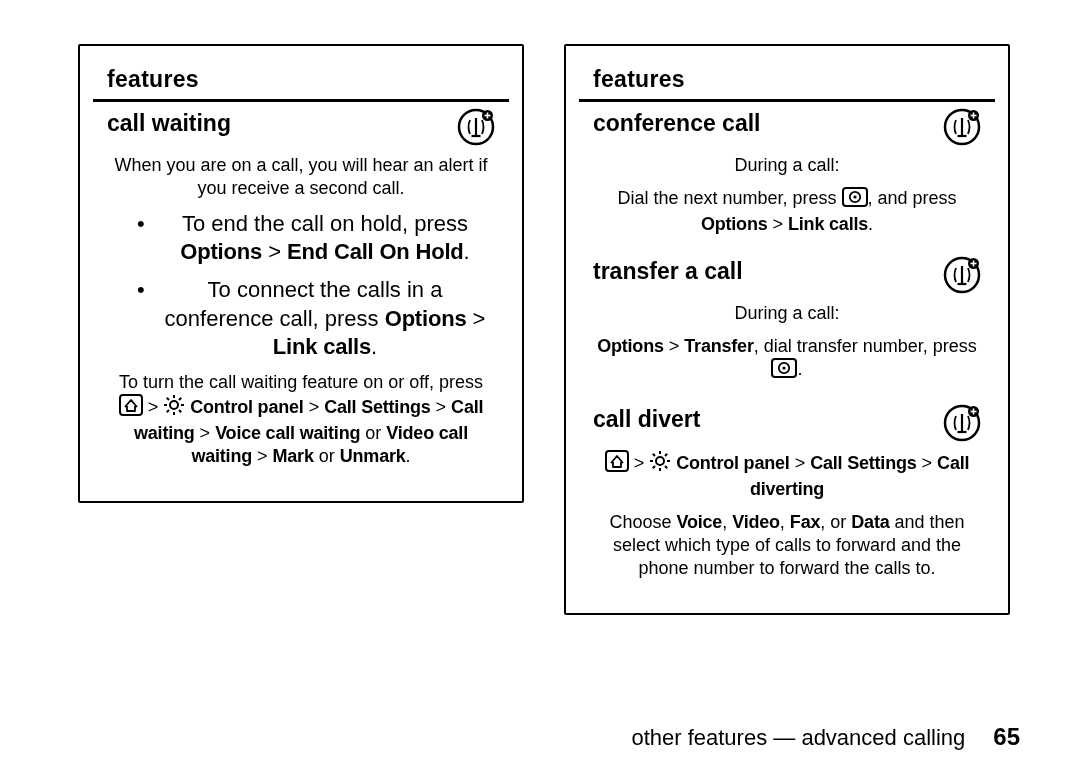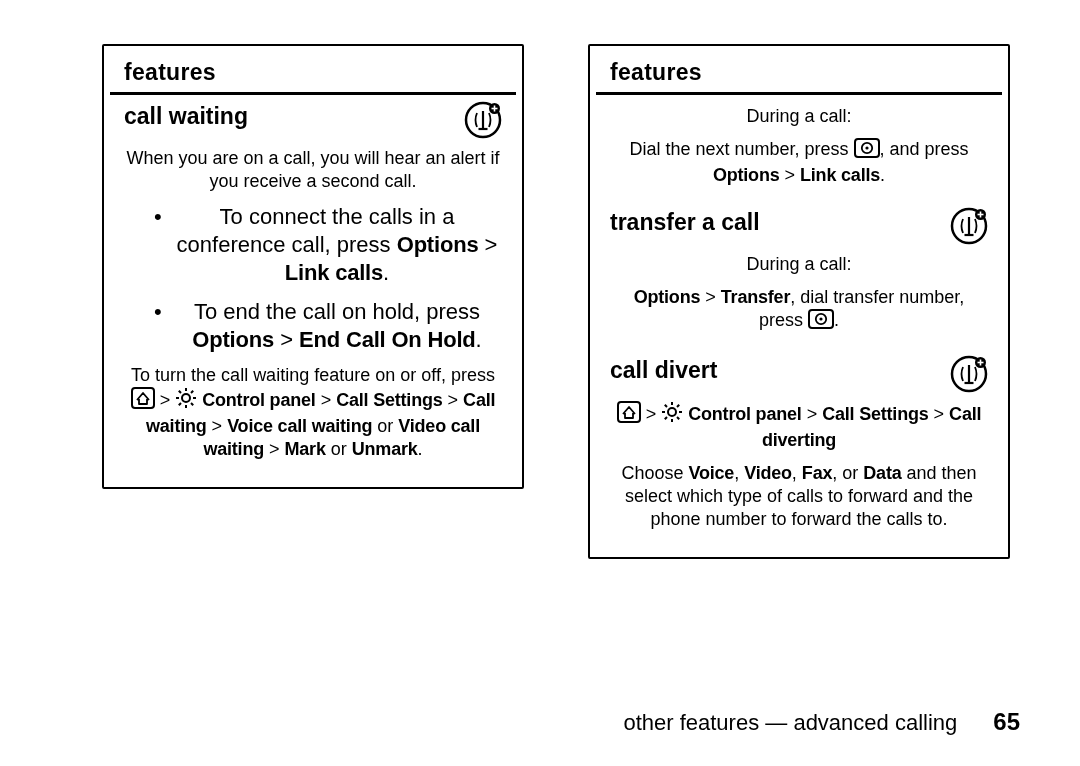--- a/index.html
+++ b/index.html
@@ -16,22 +16,21 @@
     display: flex;
     gap: 40px;
     padding: 44px 60px 0 78px;
   }
   .column {
     width: 446px;
   }
   .box {
     border: 2.5px solid #000;
     border-radius: 2px;
-    padding: 6px;
-    margin-left: 24px;
+    padding: 13px;
   }
   .box-header {
     font-weight: 700;
     font-size: 23px;
     padding: 7px 12px 6px 14px;
     border-bottom: 3.5px solid #000;
     letter-spacing: 0.3px;
   }
   .section {
     padding: 6px 14px 10px 14px;
@@ -85,25 +84,25 @@
     font-weight: 700;
     letter-spacing: -0.2px;
   }
   .keyicon {
     display: inline-block;
     vertical-align: -3px;
   }
   .footer {
     position: absolute;
     right: 60px;
-    bottom: 30px;
+    bottom: 15px;
     font-size: 22px;
     display: flex;
     align-items: baseline;
-    gap: 36px;
+    gap: 28px;
   }
   .footer .pg {
     font-weight: 700;
     font-size: 24px;
     margin-top: 40px;
   }
 </style>
 </head>
 <body>
 
@@ -158,43 +157,51 @@
                 <use href="#ico-antenna"></use>
               </svg>
           </span>
         </div>
 
         <p class="body">When you are on a call, you will hear an alert if you receive a second call.</p>
 
 
         <ul class="bullets">
           <li>
-            <span>To connect the calls in a conference call, press </span><span class="cond">Options</span><span> &gt; </span><span class="cond">Link calls</span><span>.</span>
+            <span>To end the call on hold, press </span><span class="cond">Options</span><span> &gt; </span><span class="cond">End Call On Hold</span><span>.</span>
           </li>
           <li>
-            <span>To end the call on hold, press </span><span class="cond">Options</span><span> &gt; </span><span class="cond">End Call On Hold</span><span>.</span>
+            <span>To connect the calls in a conference call, press </span><span class="cond">Options</span><span> &gt; </span><span class="cond">Link calls</span><span>.</span>
           </li>
         </ul>
 
         <p class="body">
           <span>To turn the call waiting feature on or off, press </span><span class="keyicon"><svg width="24" height="22">
                 <use href="#ico-homekey"></use>
               </svg></span><span> &gt; </span><span class="keyicon"><svg width="22" height="22">
                 <use href="#ico-gear"></use>
               </svg></span>&nbsp;<span class="cond">Control panel</span><span> &gt; </span><span class="cond">Call Settings</span><span> &gt; </span><span class="cond">Call waiting</span><span> &gt; </span><span class="cond">Voice call waiting</span><span> or </span><span class="cond">Video call waiting</span><span> &gt; </span><span class="cond">Mark</span><span> or </span><span class="cond">Unmark</span><span>.</span>
         </p>
       </div>
     </div>
   </div>
 
   <div class="column">
     <div class="box">
       <div class="box-header">features</div>
 
       <div class="section">
+        <div class="sect-title-row">
+          <div class="sect-title">conference call</div>
+          <span class="antenna-icon">
+            <svg width="38" height="38">
+                <use href="#ico-antenna"></use>
+              </svg>
+          </span>
+        </div>
         <p class="body">During a call:</p>
         <p class="body">
           <span>Dial the next number, press </span><span class="keyicon"><svg width="26" height="20">
                 <use href="#ico-sendkey"></use>
               </svg></span><span>, and press </span><span class="cond">Options</span><span> &gt; </span><span class="cond">Link calls</span><span>.</span>
         </p>
       </div>
 
       <div class="section">
         <div class="sect-title-row">

